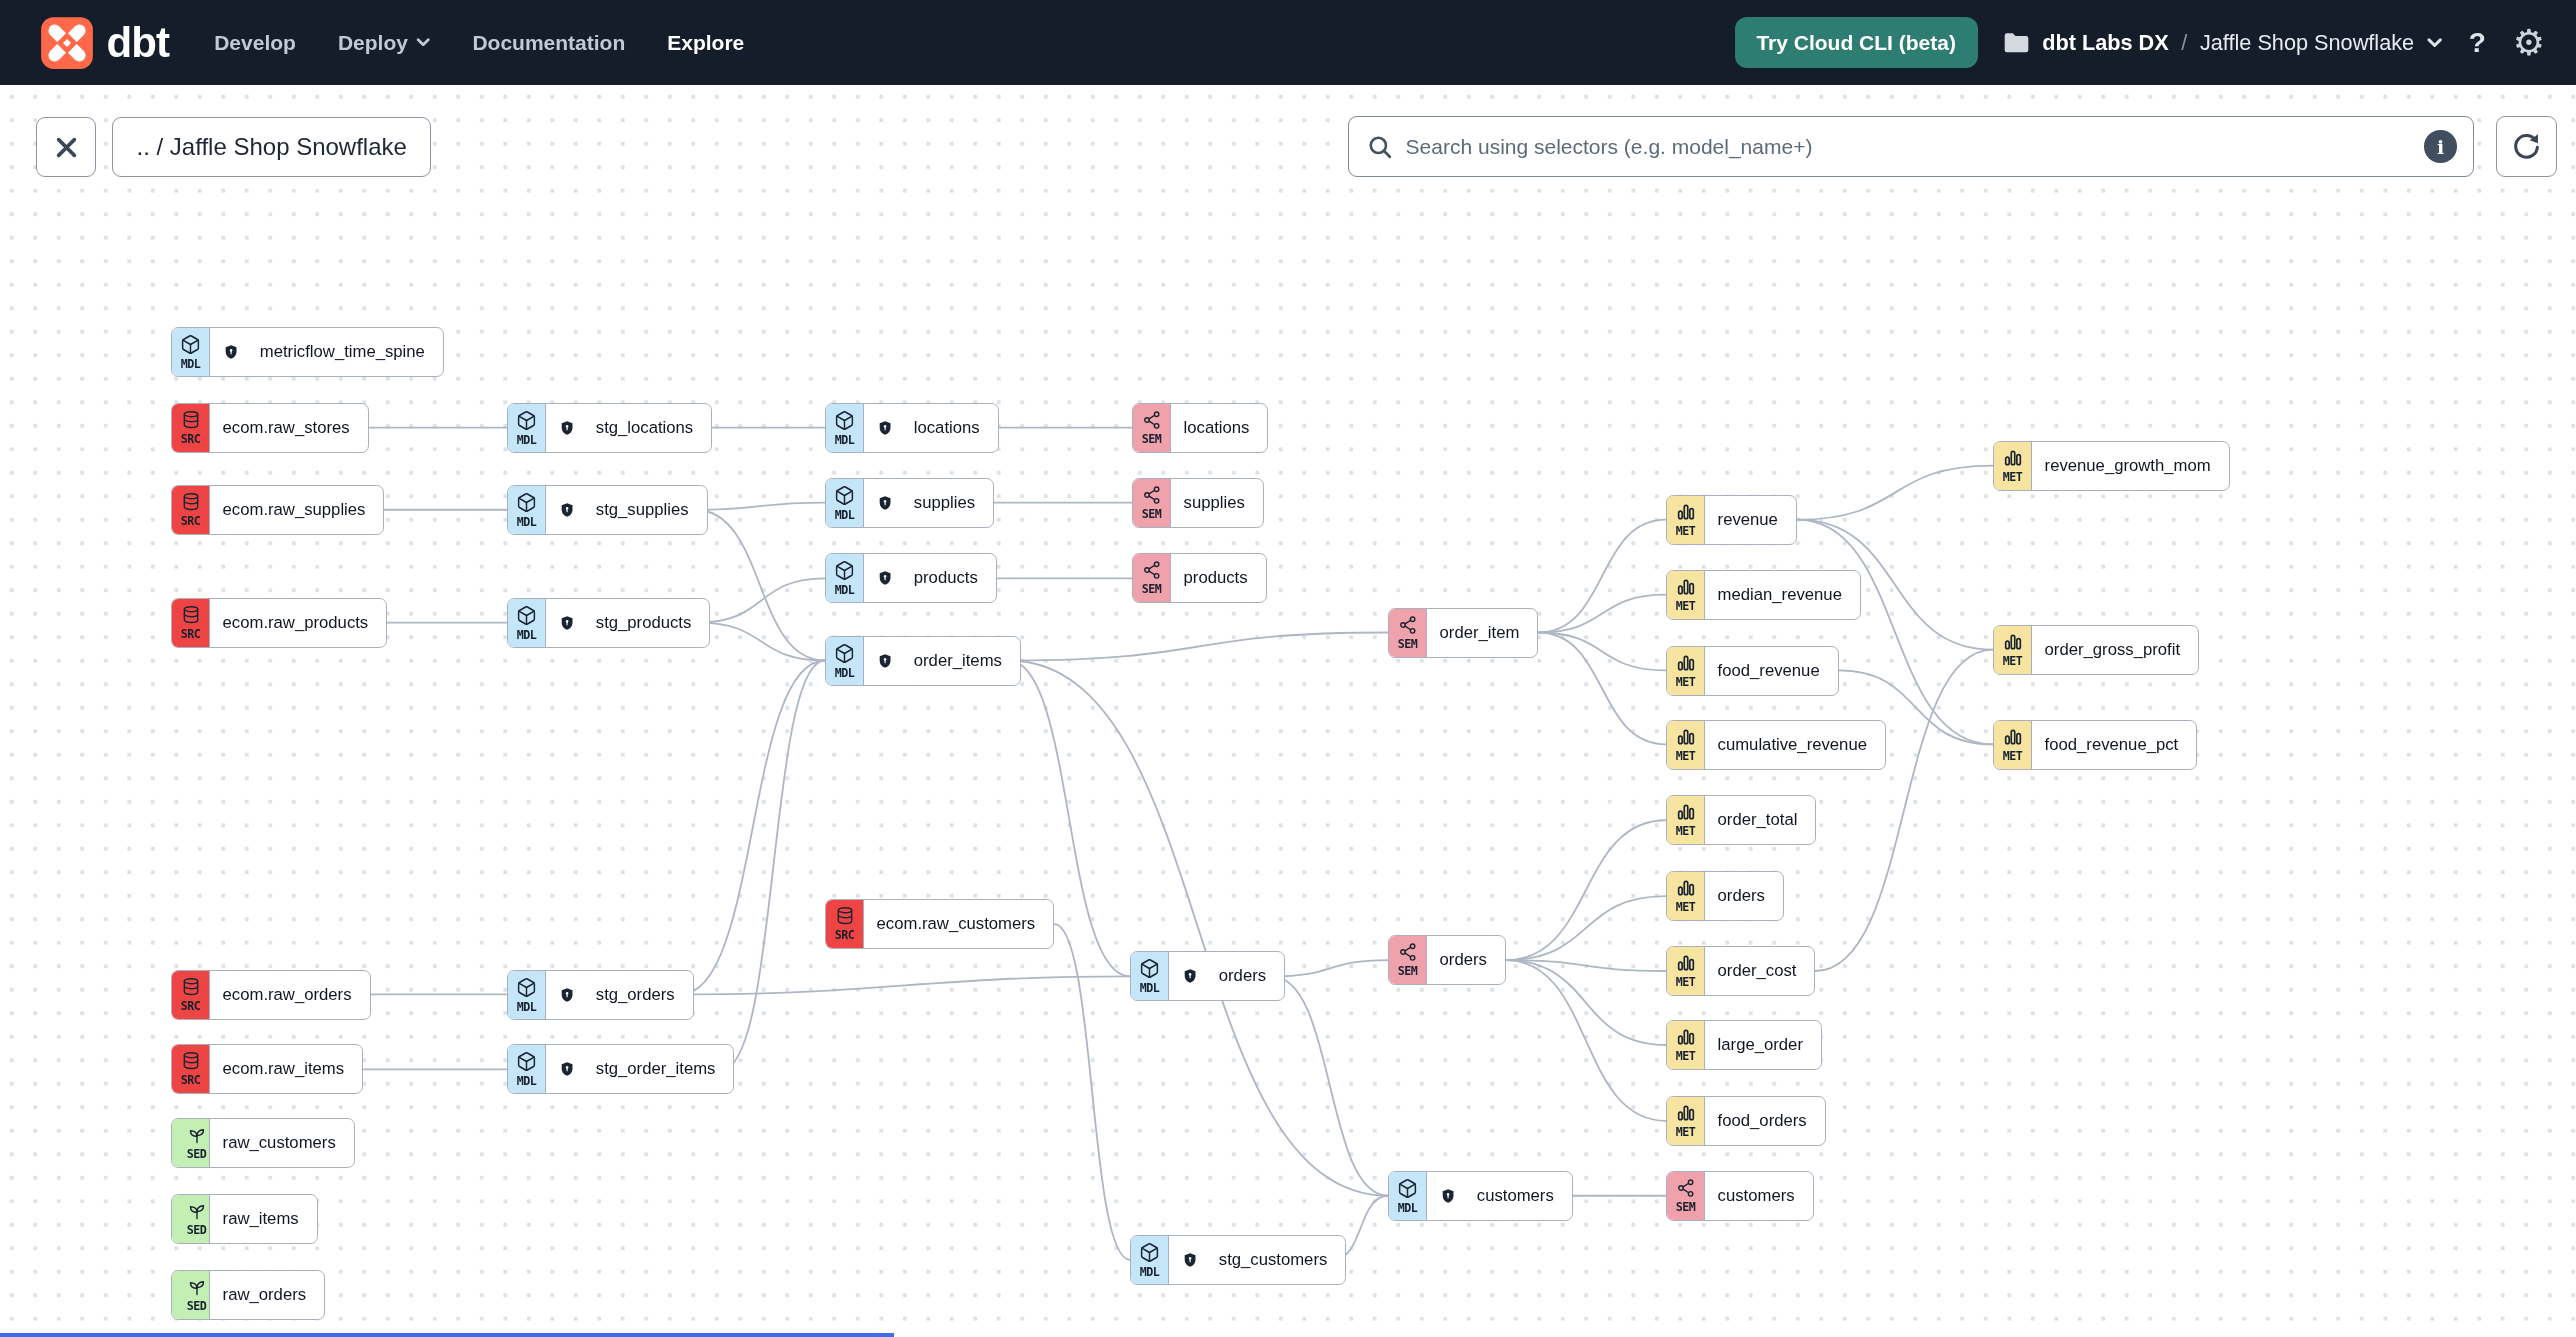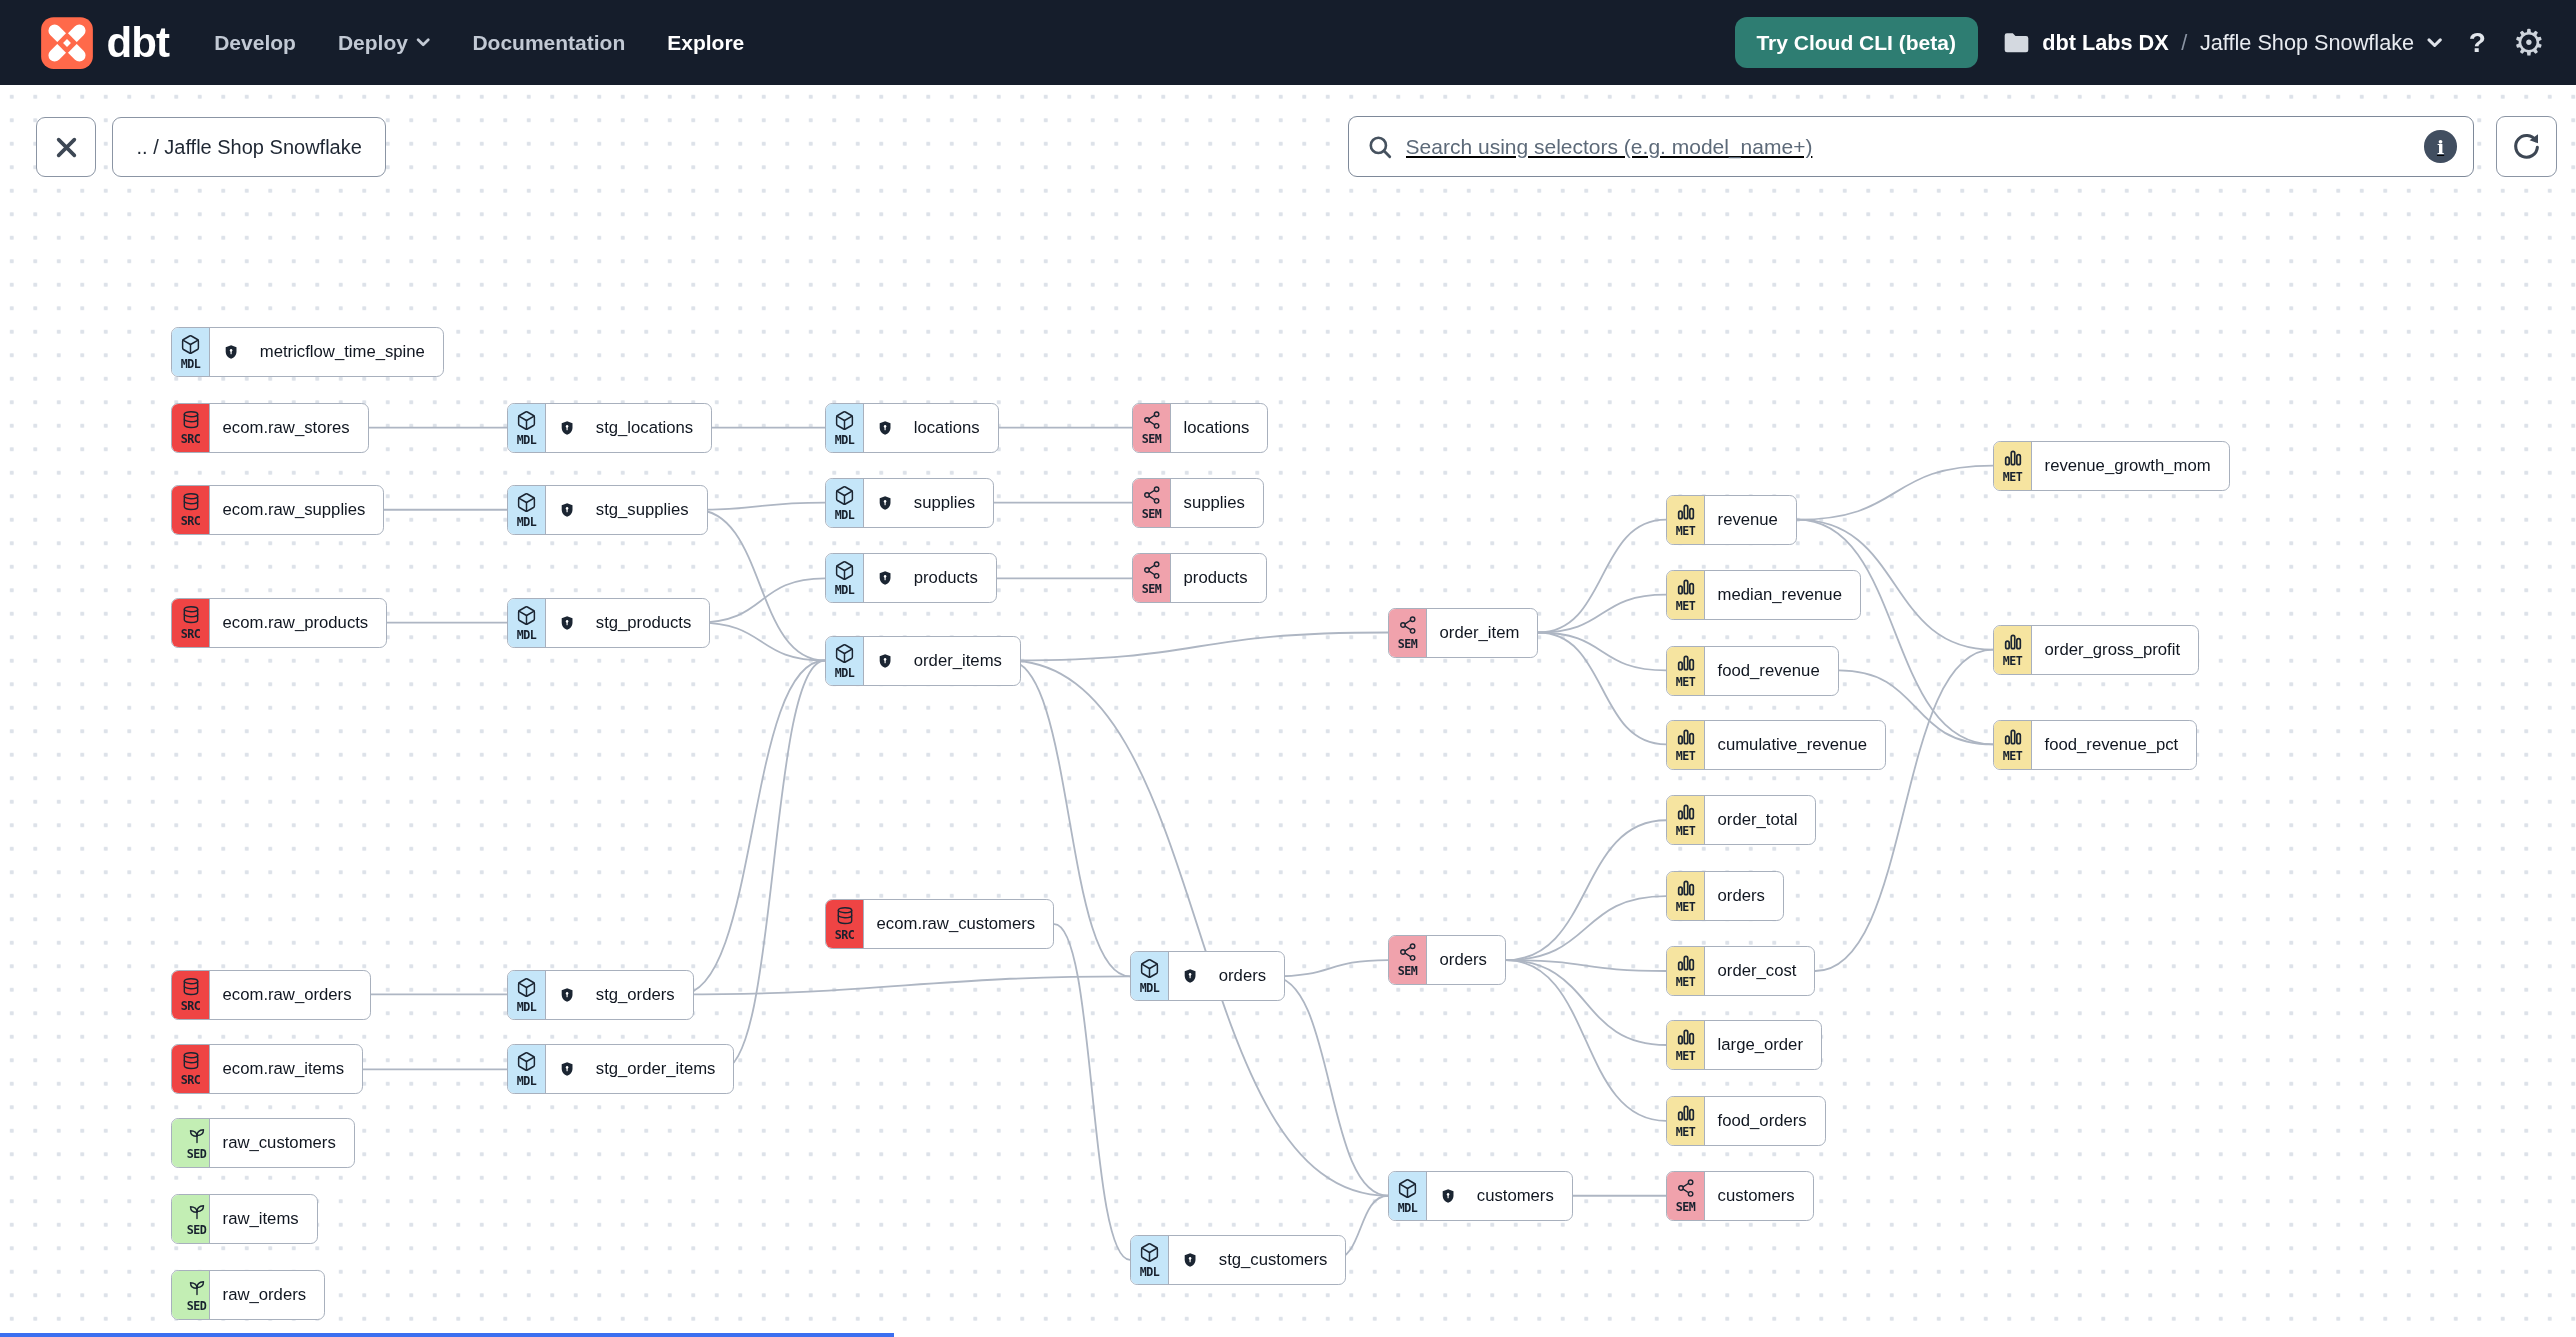--- a/index.html
+++ b/index.html
@@ -31,23 +31,23 @@
             background-image: radial-gradient(circle, #dde2e9 2px, transparent 2.4px);
             background-size: 23.5px 23.5px; }
   #edge-layer { position:absolute; left:0; top:0; width:2576px; height:1253px; z-index:1; pointer-events:none; }
   #node-layer { position:absolute; left:0; top:0; width:2576px; height:1253px; z-index:2; }
   .edge { stroke:#aeb6c3; stroke-width:2; fill:none; stroke-linecap:round; }
 
   
   .tool { position:absolute; background:#fff; border:1.8px solid #8b95a4; border-radius:9px; z-index:5;
           display:flex; align-items:center; justify-content:center; }
   .btn-close  { left:36px;  top:32px; width:60px; height:60px; cursor:pointer; }
-  .breadcrumb { left:112px; top:32px; height:60px; padding:0 23.5px; font-size:20px; color:#1f2733; cursor:pointer; }
+  .breadcrumb { left:112px; top:32px; height:60px; padding:0 23.5px; font-size:24px; color:#1f2733; cursor:pointer; }
   .searchbox  { left:1348px; top:31px; width:1126px; height:61px; border-color:#7e8999;
-                justify-content:center; padding:0 16.2px 0 18px; gap:12.6px;text-decoration:underline; }
+                justify-content:center; padding:0 16.2px 0 18px; gap:12.6px; }
   .searchbox input { flex:1; border:none; outline:none; font-size:21px; color:#1f2733;
                      font-family:"Liberation Sans", sans-serif; background:transparent; }
   .searchbox input::placeholder { color:#5d6a79; }
   .info-badge { width:32.5px; height:32.5px; border-radius:50%; background:#414e60; color:#fff;
                 display:flex; align-items:center; justify-content:center; font-size:19px;
                 font-weight:bold; font-family:"DejaVu Serif", serif; cursor:pointer; flex:0 0 auto; }
   .btn-refresh { left:2496px; top:31px; width:61px; height:61px; cursor:pointer; }
 
   
   .node { position:absolute; display:inline-flex; height:50px; background:#fff;

